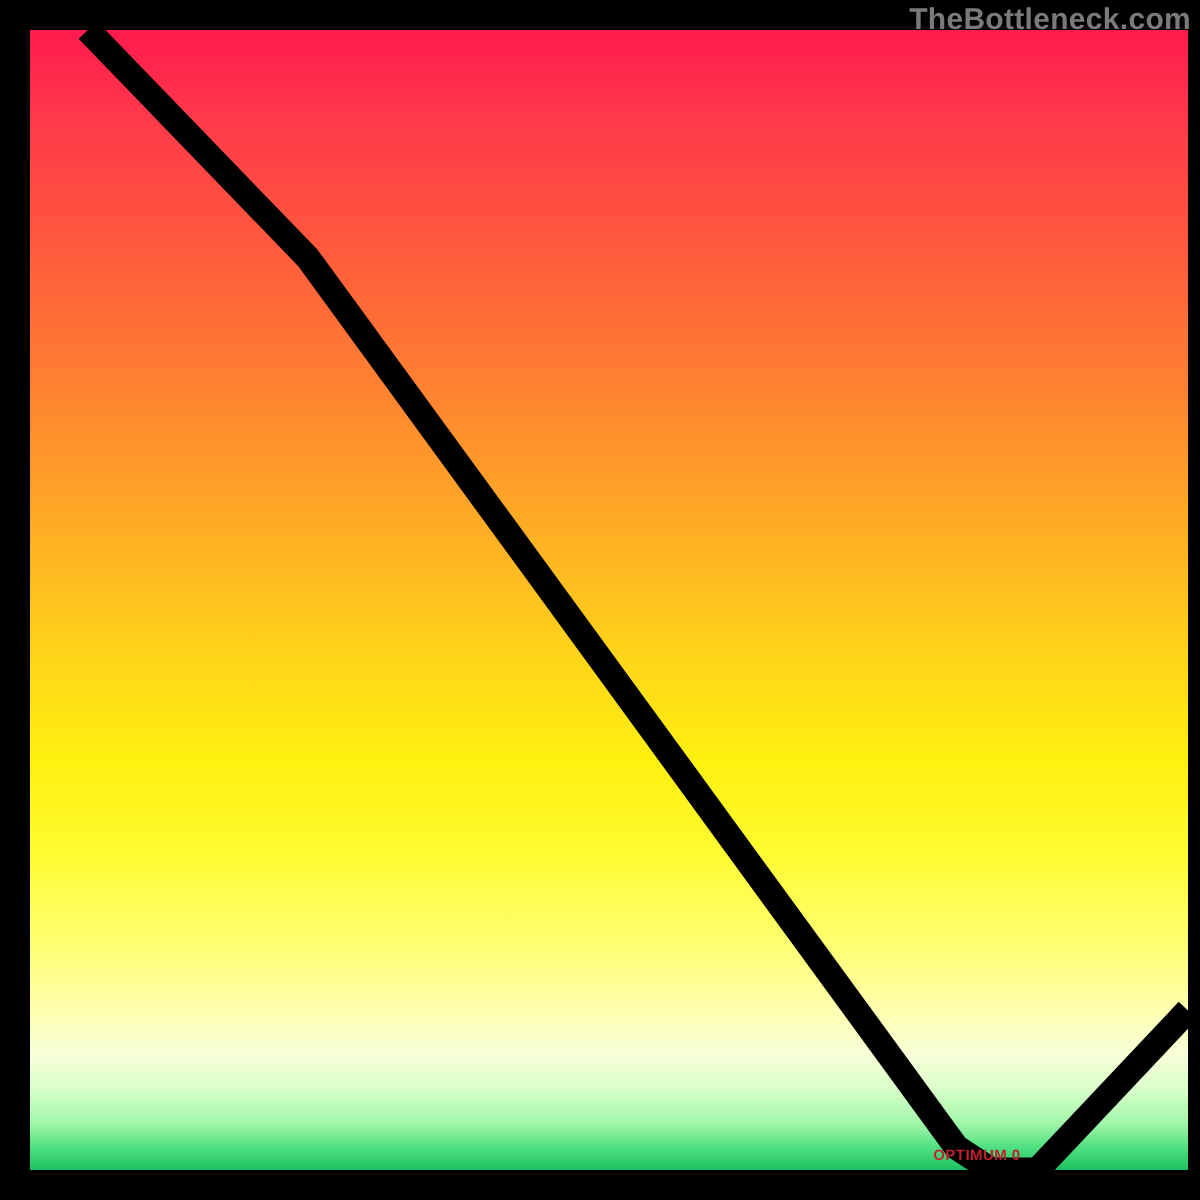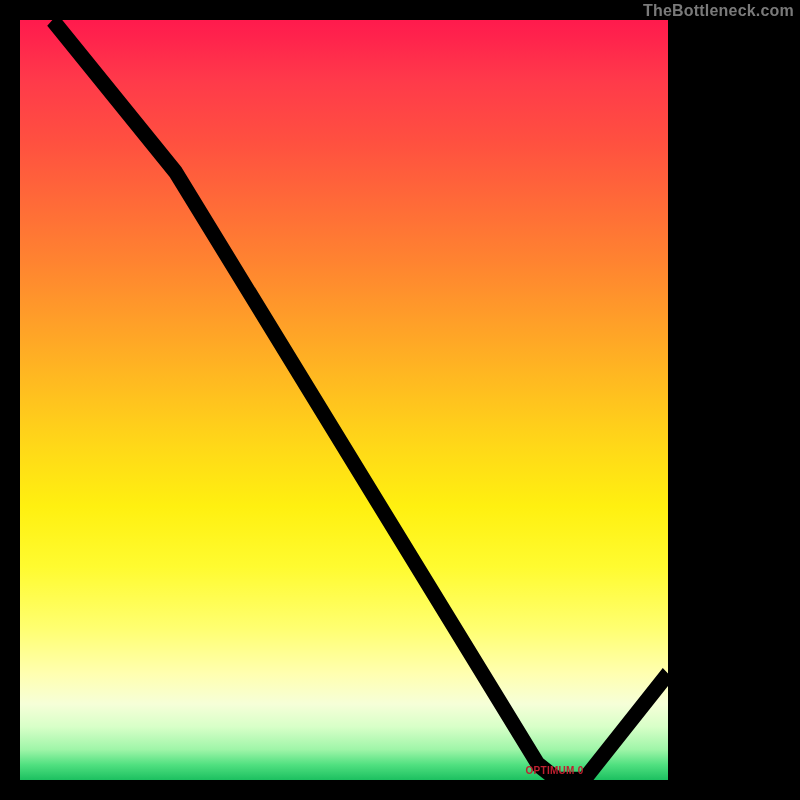--- a/index.html
+++ b/index.html
@@ -7,21 +7,21 @@
   .frame {
     position: relative;
     width: 800px;
     height: 800px;
     background: #000;
   }
   .plot-area {
     position: absolute;
     left: 20px;
     top: 20px;
-    width: 648px;
+    width: 772px;
     height: 760px;
     
     background: linear-gradient(to bottom,
       #ff1a4d 0%,
       #ff3a4a 8%,
       #ff5040 16%,
       #ff6a38 24%,
       #ff8430 32%,
       #ffa028 40%,
       #ffbc20 48%,
@@ -48,21 +48,21 @@
     stroke: #000;
     stroke-width: 2.2;
     fill: none;
     stroke-linejoin: round;
   }
   .attribution {
     position: absolute;
     top: 2px;
     right: 6px;
     font-family: Arial, Helvetica, sans-serif;
-    font-size: 16px;
+    font-size: 20px;
     font-weight: bold;
     color: #7a7a7a;
     letter-spacing: 0.2px;
   }
   .floor-label {
     position: absolute;
     bottom: 4px;
     font-family: Arial, Helvetica, sans-serif;
     font-size: 10px;
     font-weight: bold;

